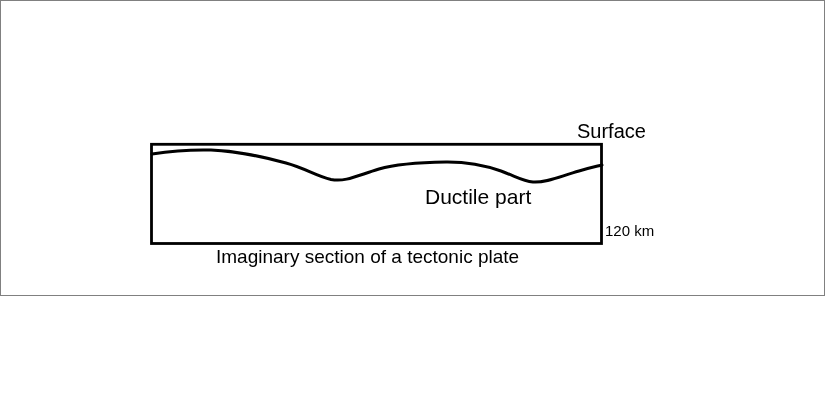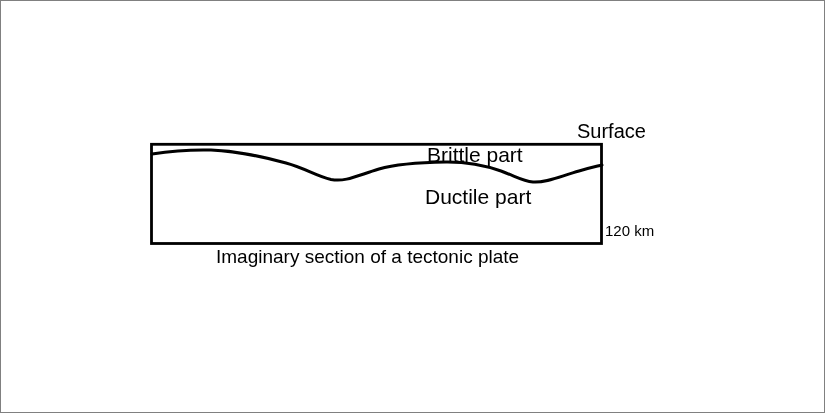--- a/index.html
+++ b/index.html
@@ -4,21 +4,21 @@
 <style>
   html, body {
     margin: 0;
     padding: 0;
     background: #ffffff;
     font-family: "Liberation Sans", sans-serif;
   }
   .canvas {
     position: relative;
     width: 825px;
-    height: 413px;
+    height: 296px;
     box-sizing: border-box;
     border: 1px solid #808080;
     background: #ffffff;
     overflow: hidden;
   }
   .diagram-svg {
     position: absolute;
     left: 0;
     top: 0;
     width: 825px;
@@ -74,21 +74,20 @@
              C 345 181, 355 175, 378 168
              C 395 163, 415 161.5, 445 161
              C 465 160.8, 480 163, 500 170
              C 515 175.5, 522 180, 532 181
              C 545 182, 560 175, 578 170
              C 588 167, 595 165.5, 601 164" fill="none" stroke="#000000" stroke-width="3" stroke-linecap="round"></path>
   </svg>
 
   <div class="label label-surface">Surface</div>
 
-  <div class="label label-brittle">Brittle part</div>
 
   <div class="label label-ductile">Ductile part</div>
 
   <div class="label label-depth">120 km</div>
 
   <div class="label label-caption">Imaginary section of a tectonic plate</div>
 
 </div>
 
 </body></html>

